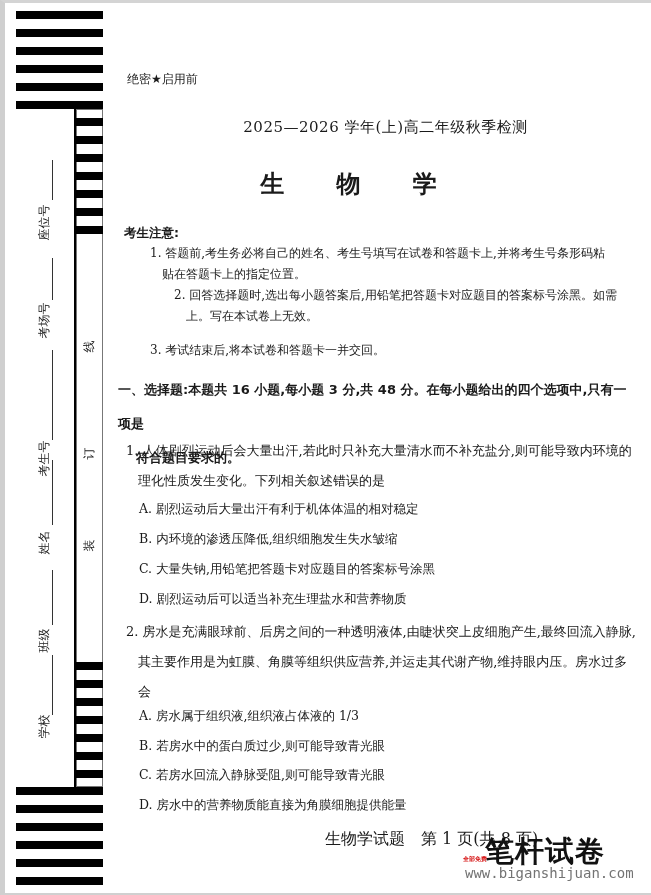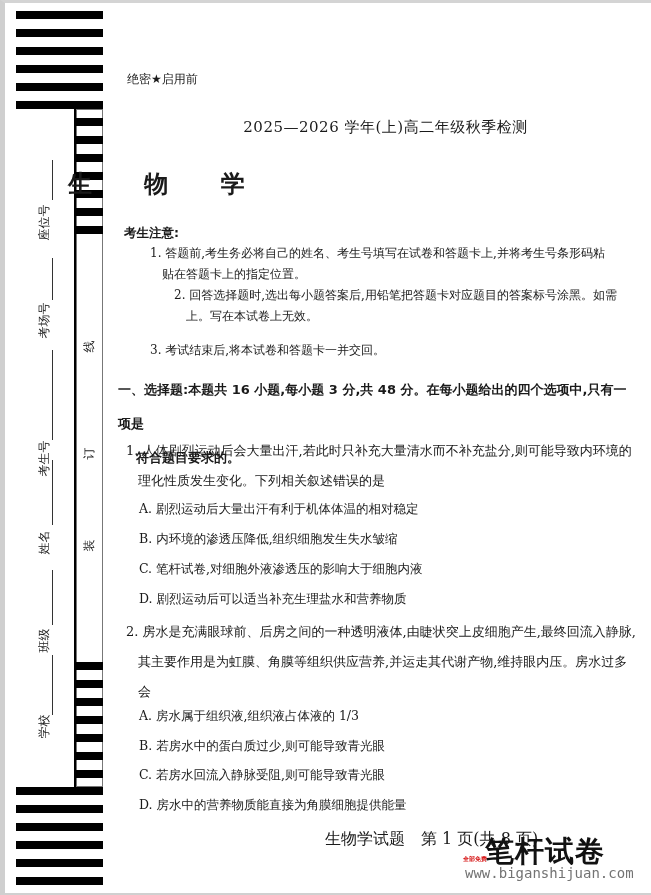--- a/index.html
+++ b/index.html
@@ -26,21 +26,21 @@
     transform:rotate(-90deg); transform-origin:center center; white-space:nowrap;
   }
   .side-line { position:absolute; left:52px; width:1px; background:#333; }
   .bind-char {
     position:absolute; left:82px; font-family:"DejaVu Sans", sans-serif; font-size:12px; color:#222;
     transform:rotate(-90deg); width:14px; text-align:center;
   }
 
   .secret { position:absolute; left:127px; top:71px; font-family:"DejaVu Sans", sans-serif; font-size:12px; }
   .exam-title { position:absolute; left:0; width:651px; top:118px; text-align:center; padding-left:120px; box-sizing:border-box; font-size:15px; letter-spacing:0.5px; }
-  .subject-title { position:absolute; left:0; width:651px; top:168px; padding-left:68px; box-sizing:border-box; font-family:"DejaVu Sans", sans-serif; font-size:24px; font-weight:bold; letter-spacing:22px; }
+  .subject-title { position:absolute; left:0; width:651px; top:168px; text-align:center; padding-left:68px; box-sizing:border-box; font-family:"DejaVu Sans", sans-serif; font-size:24px; font-weight:bold; letter-spacing:22px; }
 
   .notice-head { position:absolute; left:124px; top:225px; font-family:"DejaVu Sans", sans-serif; font-weight:bold; font-size:12.5px; }
   .notice-item { position:absolute; left:150px; width:480px; font-size:12px; line-height:21px; text-indent:0; }
   .notice-item .cont { display:block; padding-left:12px; }
 
   .section-head { position:absolute; left:118px; width:520px; font-family:"DejaVu Sans", sans-serif; font-weight:bold; font-size:13px; line-height:34px; }
   .section-head .cont { display:block; padding-left:18px; }
 
   .q-stem { position:absolute; left:126px; width:510px; font-size:13px; line-height:30px; }
   .q-stem .cont { display:block; padding-left:12px; }
@@ -132,21 +132,21 @@
   <span class="cont">符合题目要求的。</span>
 </div>
 
 <div class="q-stem" style="top:436px;">
   <span>1.</span>
   <span>人体剧烈运动后会大量出汗,若此时只补充大量清水而不补充盐分,则可能导致内环境的</span>
   <span class="cont">理化性质发生变化。下列相关叙述错误的是</span>
 </div>
 <div class="q-opt" style="top:501px;">A. 剧烈运动后大量出汗有利于机体体温的相对稳定</div>
 <div class="q-opt" style="top:531px;">B. 内环境的渗透压降低,组织细胞发生失水皱缩</div>
-<div class="q-opt" style="top:561px;">C. 笔杆试卷,对细胞外液渗透压的影响大于细胞内液</div>
+<div class="q-opt" style="top:561px;">C. 大量失钠,用铅笔把答题卡对应题目的答案标号涂黑</div>
 <div class="q-opt" style="top:591px;">D. 剧烈运动后可以适当补充生理盐水和营养物质</div>
 
 <div class="q-stem" style="top:617px;">
   <span>2.</span>
   <span>房水是充满眼球前、后房之间的一种透明液体,由睫状突上皮细胞产生,最终回流入静脉,</span>
   <span class="cont">其主要作用是为虹膜、角膜等组织供应营养,并运走其代谢产物,维持眼内压。房水过多会</span>
 </div>
 <div class="q-opt" style="top:708px;">A. 房水属于组织液,组织液占体液的 1/3</div>
 <div class="q-opt" style="top:738px;">B. 若房水中的蛋白质过少,则可能导致青光眼</div>
 <div class="q-opt" style="top:767px;">C. 若房水回流入静脉受阻,则可能导致青光眼</div>

